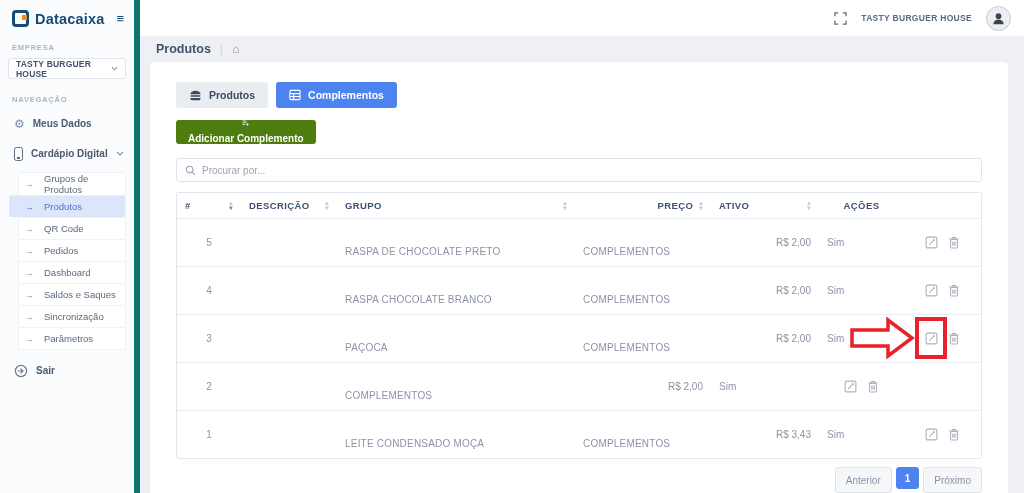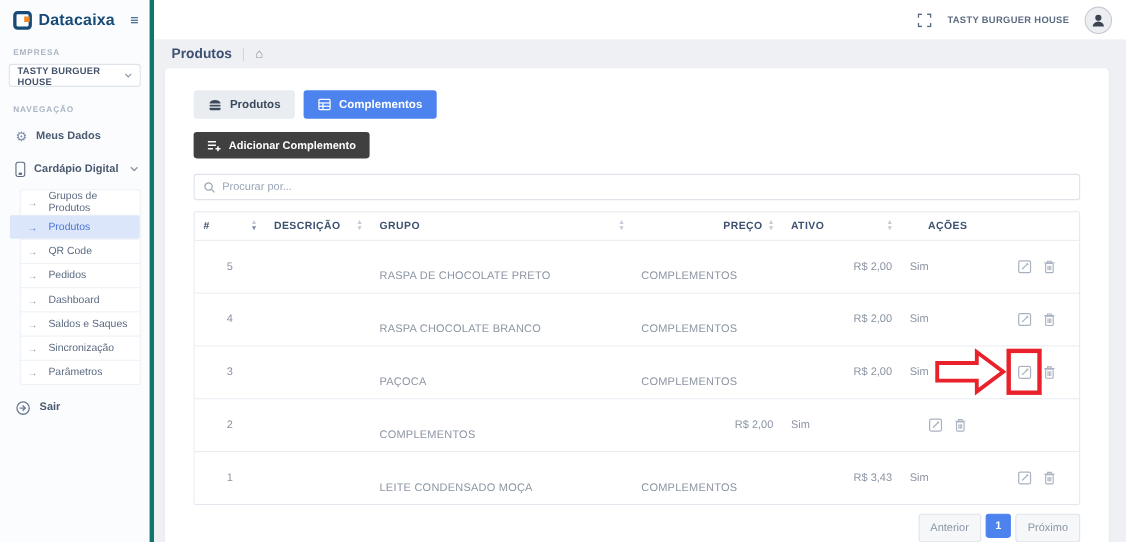--- a/index.html
+++ b/index.html
@@ -1,19 +1,19 @@
 <!DOCTYPE html>
 <html><head>
 <meta charset="utf-8">
 <style>
   * { margin:0; padding:0; box-sizing:border-box; }
   html,body { width:1024px; height:493px; font-family:"Liberation Sans", sans-serif; background:#eef0f4; overflow:hidden; position:relative; }
 
   
-  .sidebar { position:absolute; left:0; top:0; width:140px; height:493px; background:#fbfcfd; border-right:4px solid #0f766e; z-index:2; }
+  .sidebar { position:absolute; left:0; top:0; width:140px; height:493px; background:#fbfcfd; border-right:6px solid #0f766e; z-index:2; }
   .logo-row { display:flex; align-items:center; gap:6px; padding:10px 10px 0 12px; }
   .logo-mark { width:17px; height:17px; border:3px solid #174a76; border-radius:4px; position:relative; flex:0 0 auto; }
   .logo-mark::after { content:""; position:absolute; right:-1px; top:2px; width:5px; height:5px; background:#f08a24; }
   .brand-name { font-size:14.5px; font-weight:bold; color:#174a76; letter-spacing:.2px; flex:1; }
   .menu-glyph { font-size:13px; color:#174a76; font-weight:bold; cursor:pointer; }
   .side-label { font-size:7.5px; font-weight:bold; letter-spacing:.8px; color:#aab4c2; padding:0 0 0 12px; margin-top:16px; }
   .company-select { margin:6px 8px 0 8px; height:21px; background:#fff; border:1px solid #dfe3ea; border-radius:3px; display:flex; align-items:center; justify-content:space-between; padding:0 7px; cursor:pointer; }
   .company-select span { font-size:8.5px; font-weight:bold; color:#44516b; letter-spacing:.2px; }
   .nav-item { display:flex; align-items:center; gap:8px; padding:0 10px 0 14px; height:21px; margin-top:9px; cursor:pointer; }
   .nav-item .nav-txt { font-size:10px; font-weight:bold; color:#4a5a70; flex:1; }
@@ -40,21 +40,21 @@
   .page-title { font-size:12.5px; font-weight:bold; color:#3e5170; }
   .bc-pipe { color:#cfd5dd; font-size:12px; font-weight:normal; }
   .home-glyph { font-size:12px; color:#8b94a3; cursor:pointer; }
   .card { background:#fff; border-radius:4px; box-shadow:0 1px 2px rgba(40,50,70,.06); padding:20px 26px 10px 26px; min-height:428px; }
 
   .tabs { display:flex; gap:8px; }
   .tab { height:26px; border-radius:3px; display:flex; align-items:center; gap:7px; padding:0 13px; font-size:10.5px; font-weight:bold; cursor:pointer; }
   .tab-gray { background:#e9edf2; color:#3d4a5c; }
   .tab-blue { background:#4c83ee; color:#fff; }
 
-  .add-btn { margin-top:12px; height:24px; background:#404040; border:none; border-radius:3px; color:#fff; font-size:10px; font-weight:bold; font-family:"Liberation Sans",sans-serif; display:flex; align-items:center; gap:7px; padding:0 12px; cursor:pointer; }
+  .add-btn { margin-top:12px; height:24px; background:#4d7c0f; border:none; border-radius:3px; color:#fff; font-size:10px; font-weight:bold; font-family:"Liberation Sans",sans-serif; display:flex; align-items:center; gap:7px; padding:0 12px; cursor:pointer;flex-direction:column; }
 
   .search-wrap { margin-top:14px; height:24px; border:1px solid #dfe3ea; border-radius:3px; display:flex; align-items:center; gap:6px; padding:0 8px; background:#fff; }
   .search-wrap input { border:none; outline:none; flex:1; font-size:10px; font-family:"Liberation Sans",sans-serif; color:#44516b; }
   .search-wrap input::placeholder { color:#9aa5b5; }
 
   .tbl { margin-top:10px; border:1px solid #e4e8ee; border-radius:2px; }
   .trow { display:grid; grid-template-columns:64px 96px 1fr 136px 108px 85px 77px; align-items:center; }
   .thead { height:25px; }
   .th { display:flex; align-items:center; padding:0 8px; font-size:9.5px; font-weight:bold; letter-spacing:.4px; color:#3e5170; height:100%; cursor:pointer; }
   .th .spacer { flex:1; }

